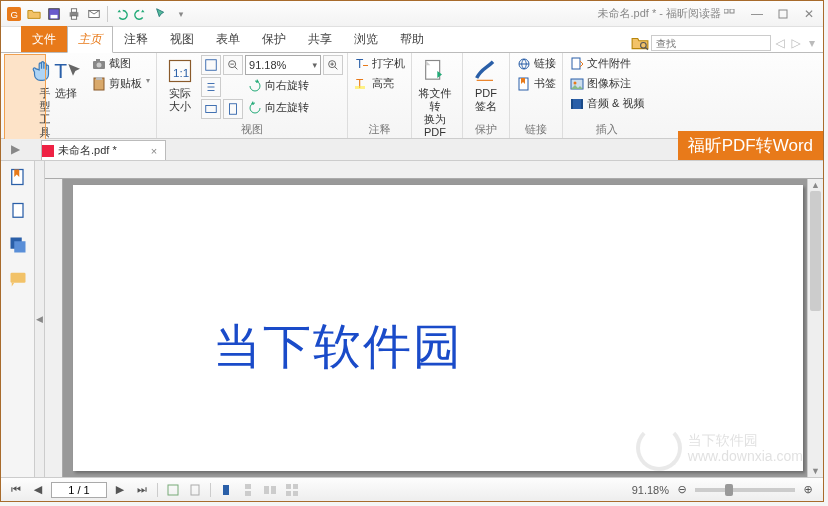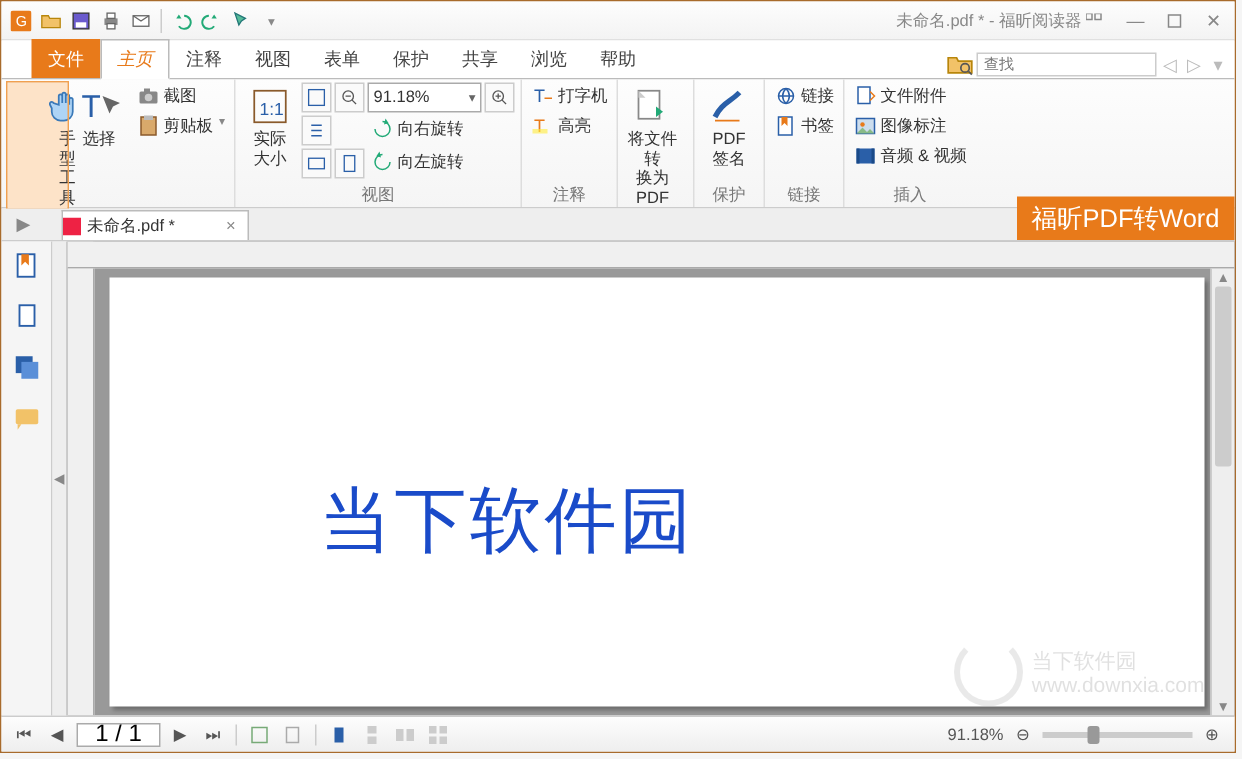--- a/index.html
+++ b/index.html
@@ -62,21 +62,21 @@
 .page { position:absolute; left:28px; top:24px; right:20px; bottom:6px; background:#fff; box-shadow:2px 2px 3px rgba(0,0,0,.3); }
 .page-text { position:absolute; left:140px; top:130px; font-family:SimSun,serif; font-size:48px; color:#1a4bc9; letter-spacing:2px; }
 .vscroll { position:absolute; right:0; top:18px; bottom:0; width:16px; background:#eee; border-left:1px solid #ccc; }
 .vscroll .thumb { position:absolute; left:2px; right:2px; top:12px; height:120px; background:#ccc; border-radius:2px; }
 .vscroll .arr { position:absolute; left:0; right:0; height:12px; display:flex; align-items:center; justify-content:center; color:#888; font-size:9px; }
 
 
 .status { position:absolute; left:0; right:0; bottom:0; height:24px; background:linear-gradient(#fdfdfd,#eee); border-top:1px solid #ccc; display:flex; align-items:center; padding:0 6px; gap:4px; font-size:11px; color:#555; }
 .st-btn { width:18px; height:16px; display:flex; align-items:center; justify-content:center; cursor:pointer; border:1px solid transparent; }
 .st-sep { width:1px; height:14px; background:#ccc; margin:0 2px; }
-.page-input { width:56px; height:16px; border:1px solid #aaa; background:#fff; text-align:center; font-size:16px; }
+.page-input { width:56px; height:16px; border:1px solid #aaa; background:#fff; text-align:center; font-size:11px; }
 .st-right { margin-left:auto; display:flex; align-items:center; gap:4px; }
 .zoom-slider { width:100px; height:4px; background:#ccc; position:relative; }
 .zoom-slider .knob { position:absolute; left:30px; top:-4px; width:8px; height:12px; background:#999; border-radius:2px; }
 
 .watermark { position:absolute; right:20px; bottom:30px; opacity:.25; display:flex; align-items:center; gap:6px; pointer-events:none; }
 .watermark .wlogo { width:46px; height:46px; border:4px solid #aaa; border-radius:50%; border-top-color:transparent; }
 .watermark .wtxt { font-size:14px; color:#888; line-height:16px; }
 </style>
 </head>
 <body>

